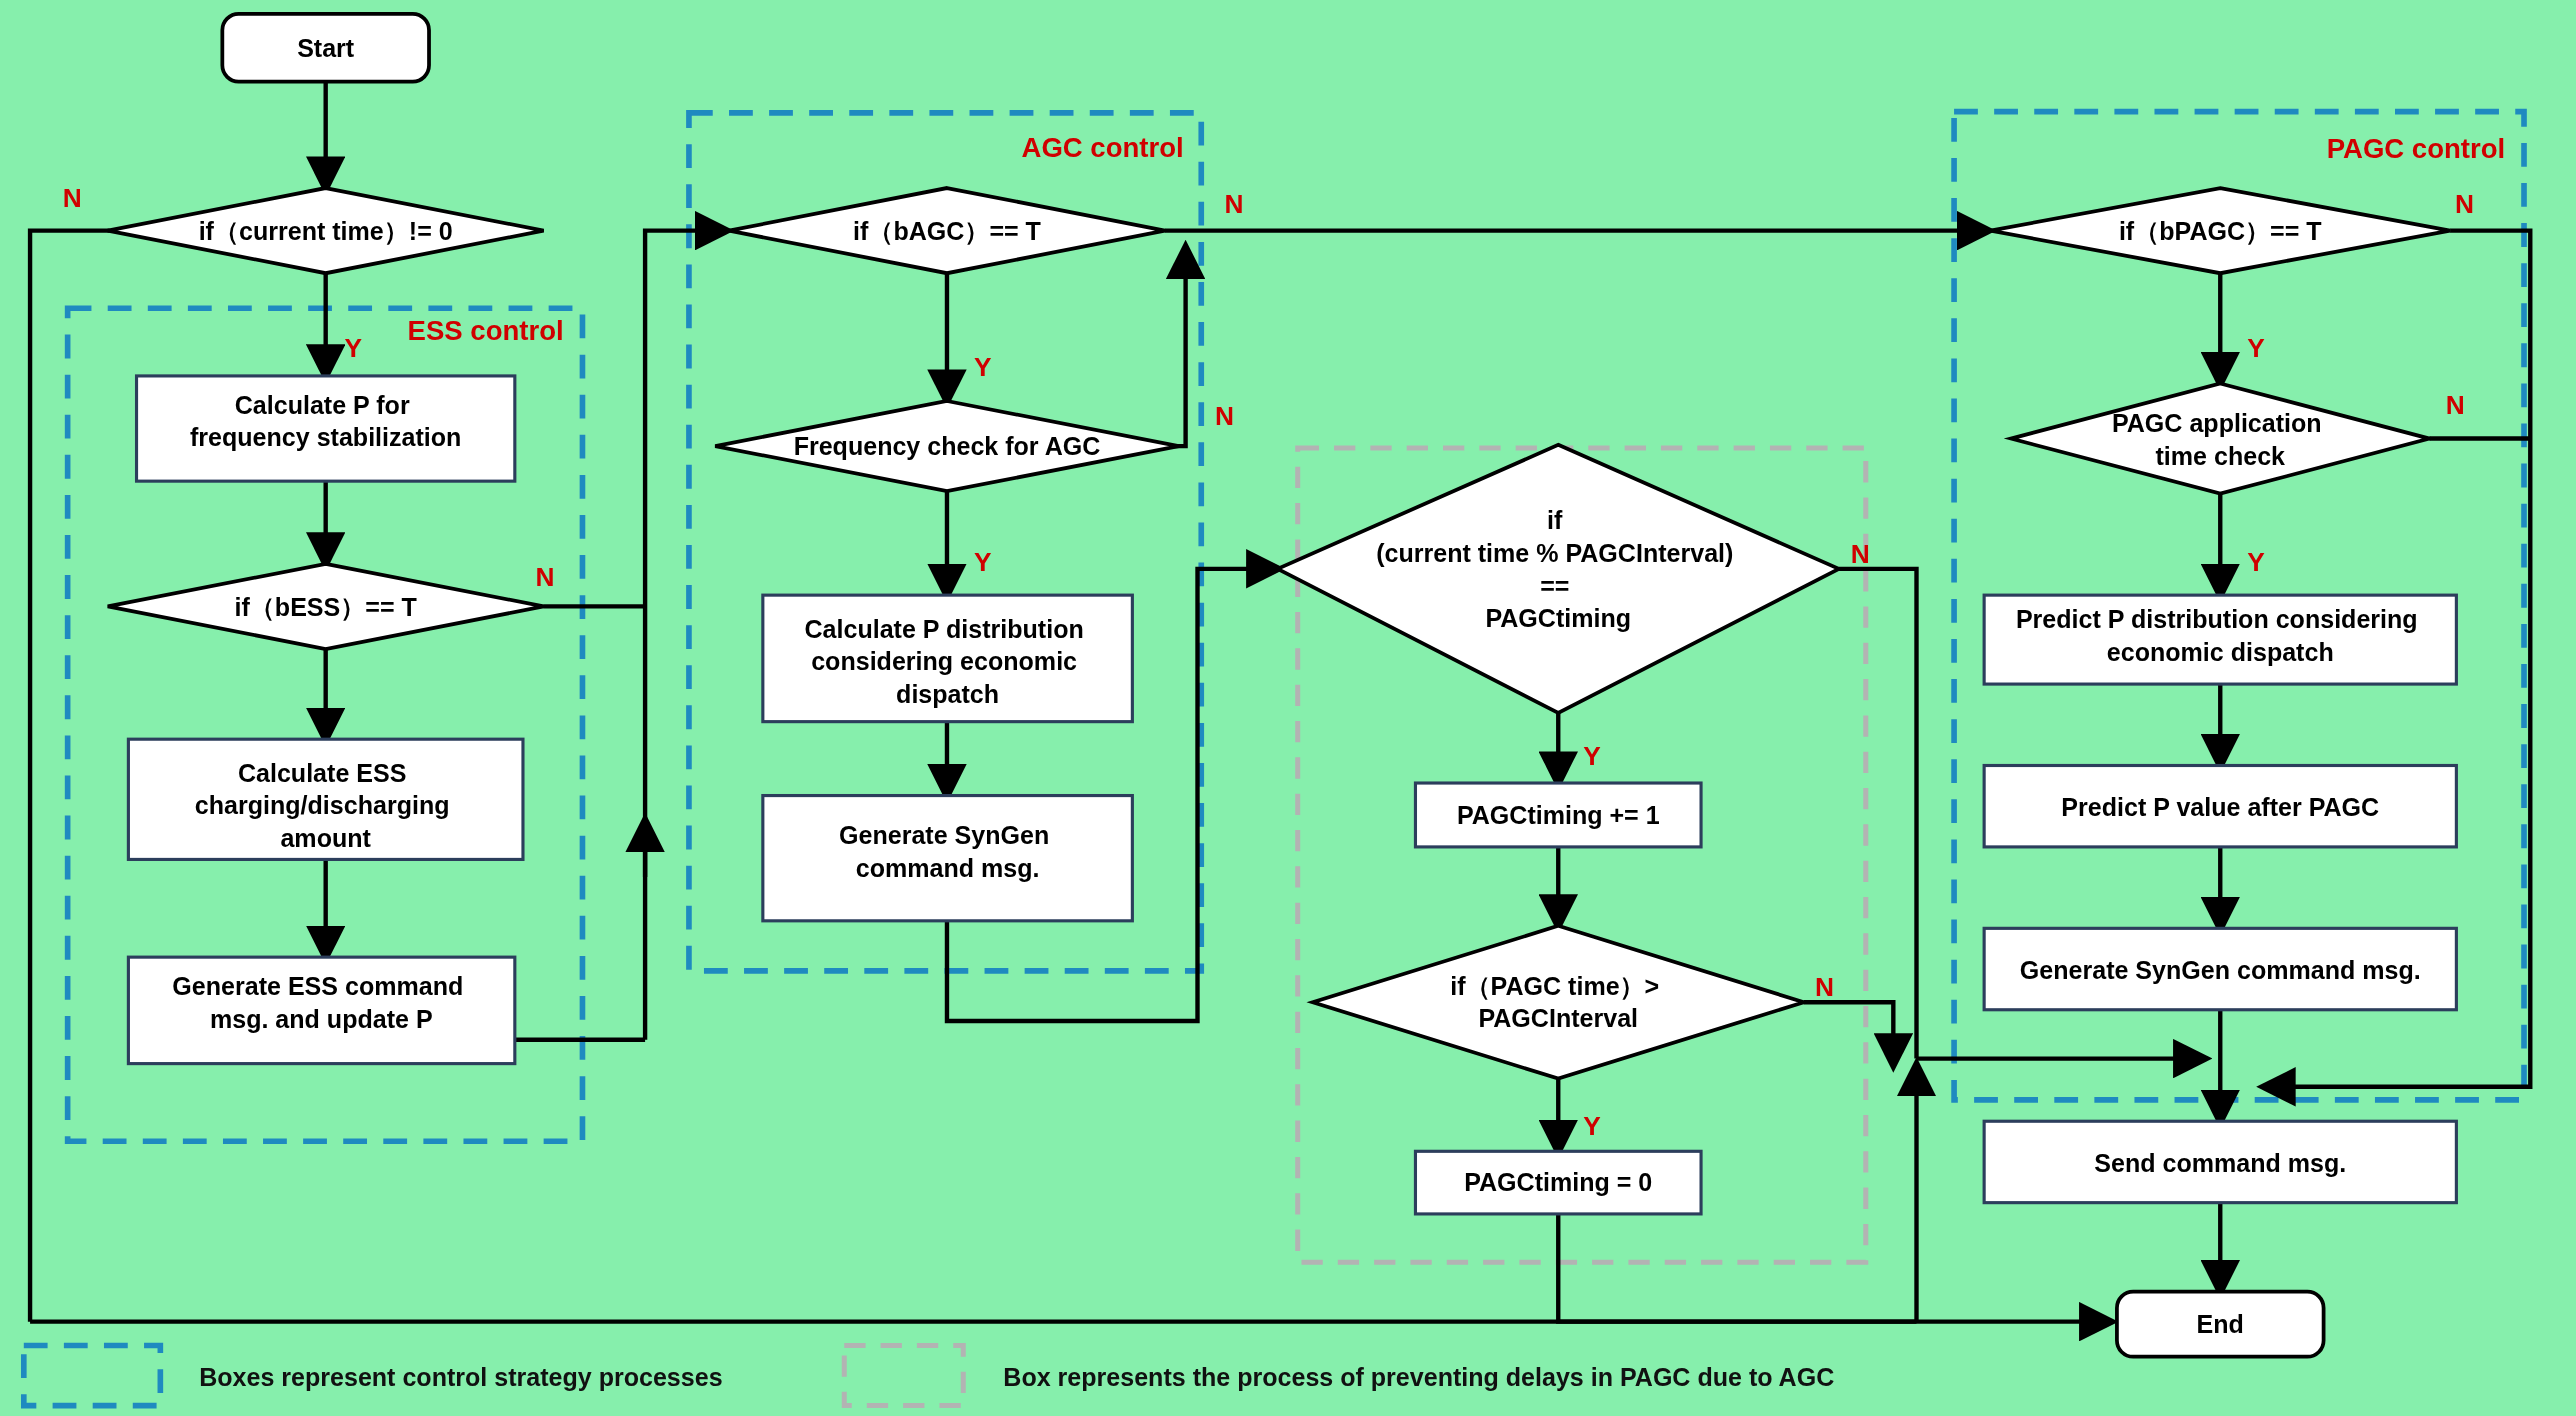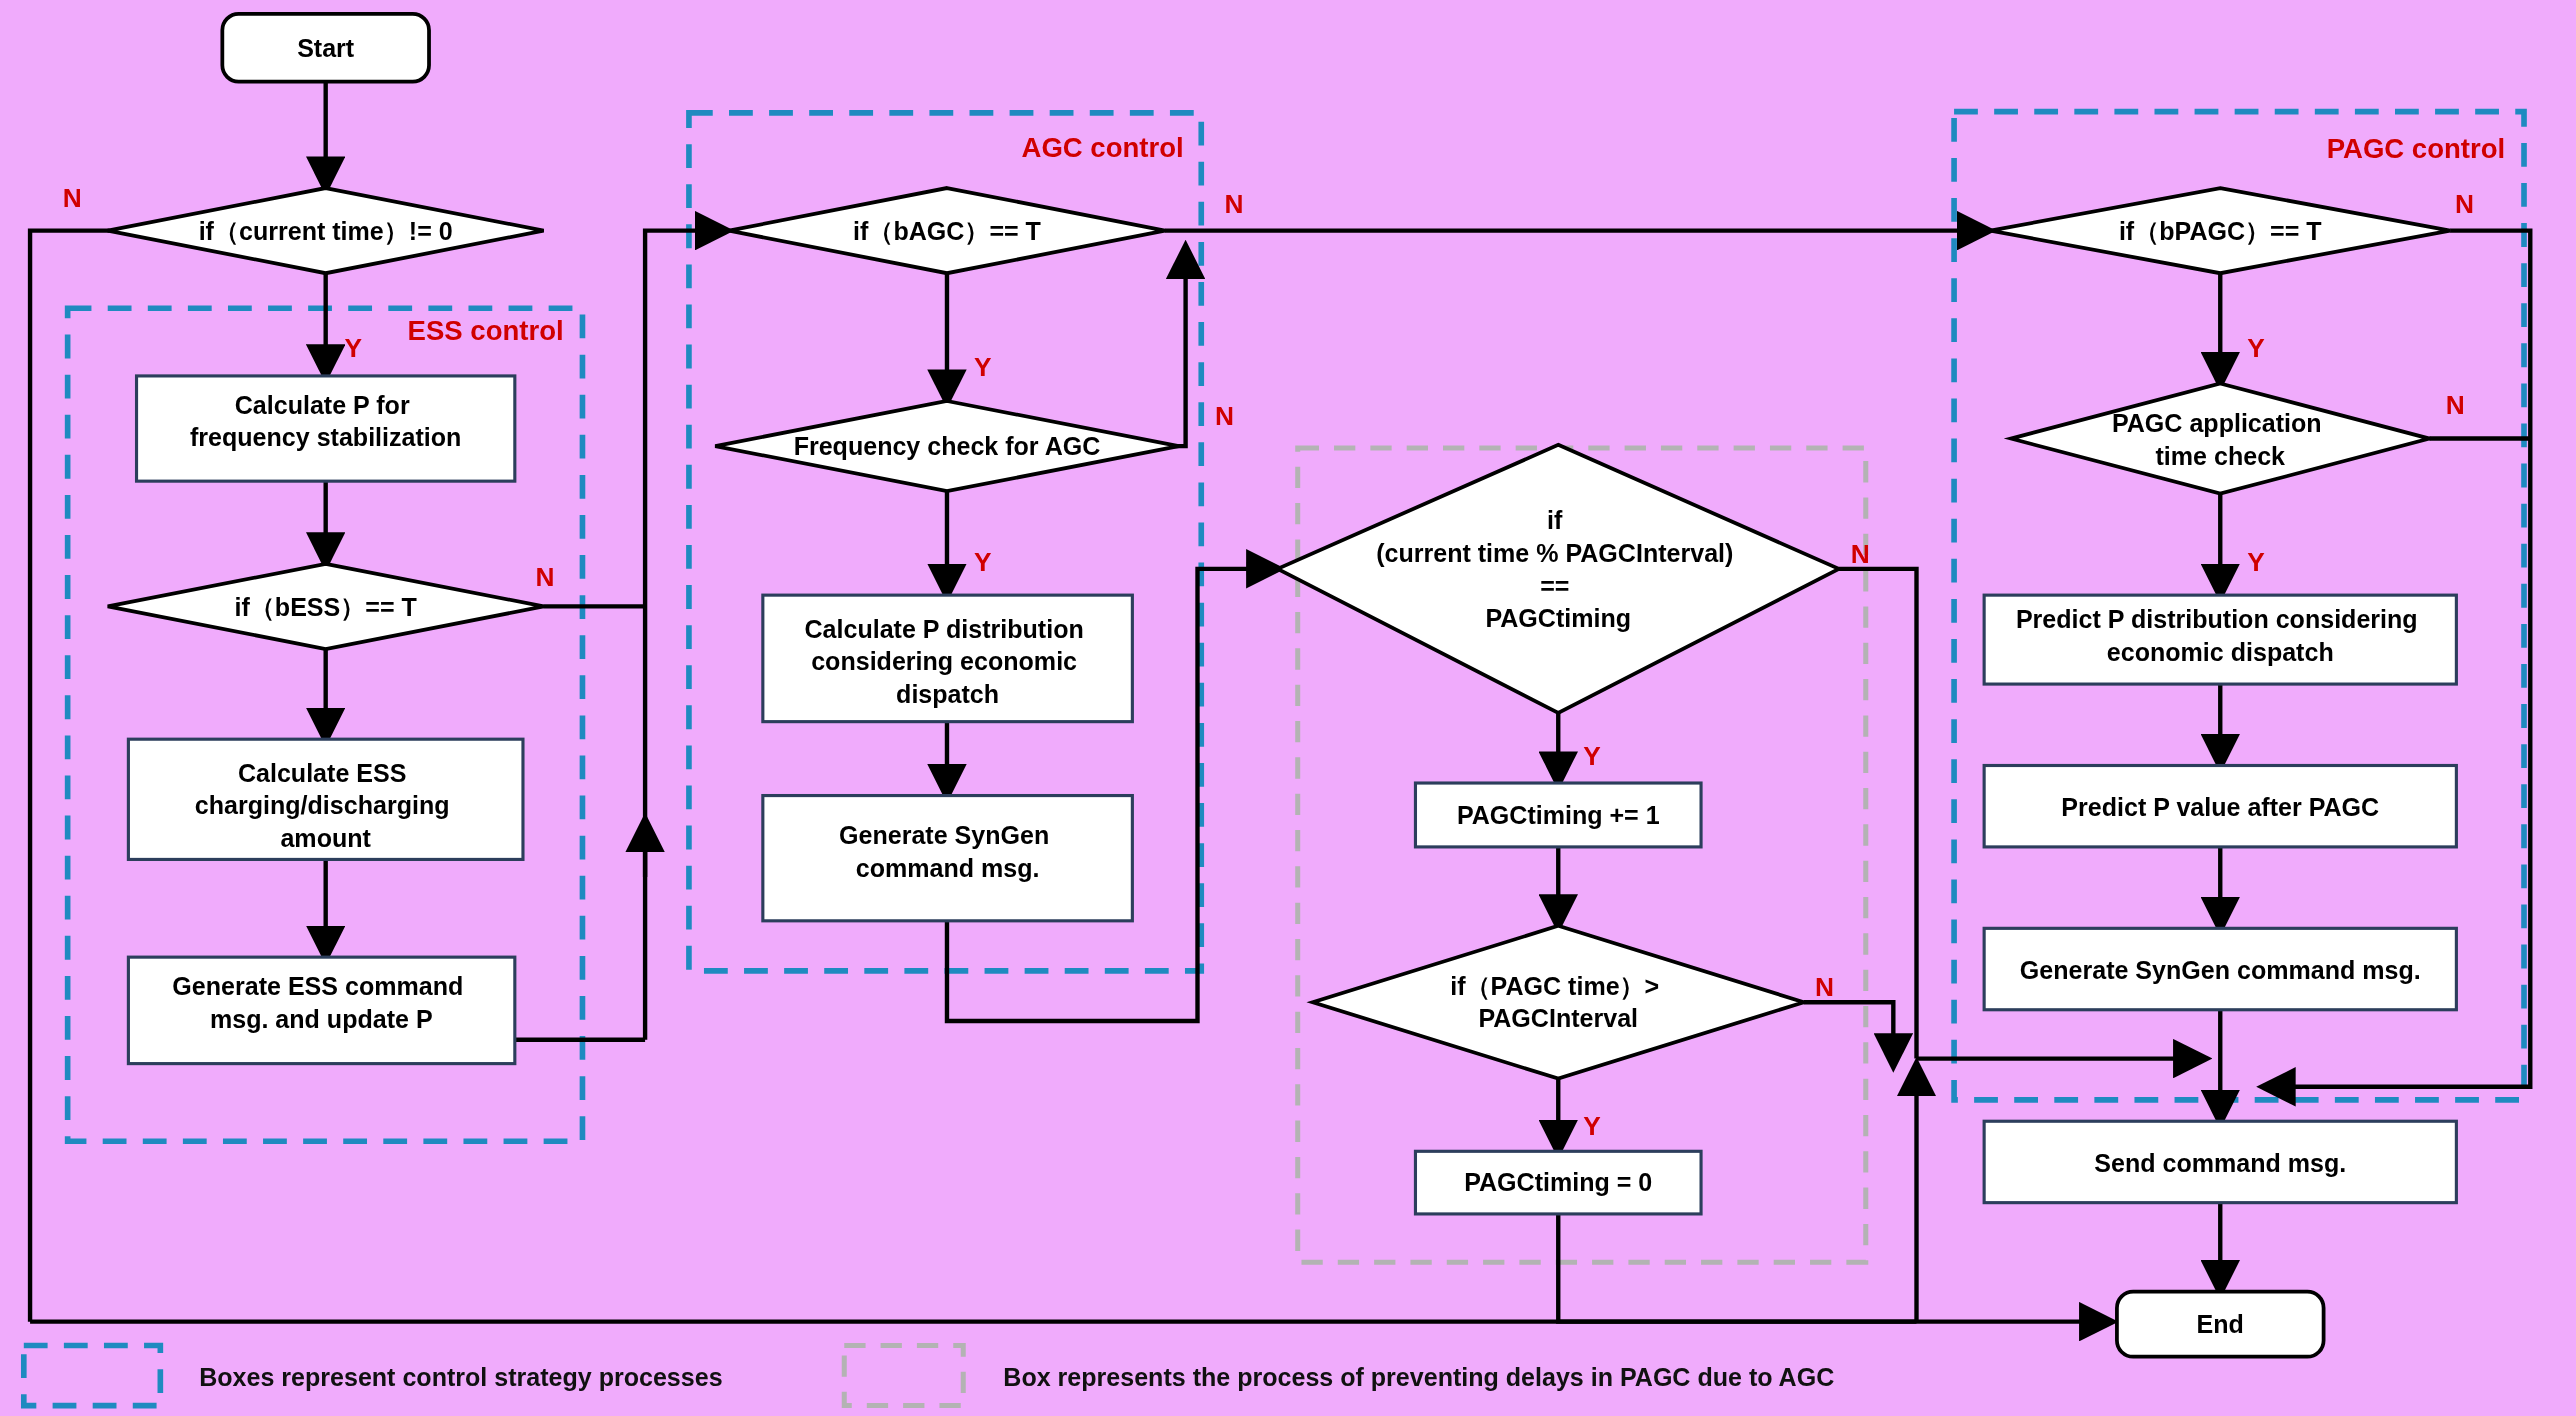--- a/index.html
+++ b/index.html
@@ -1,16 +1,16 @@
 <!DOCTYPE html>
 <html style="font-size:10px"><head>
 <meta charset="utf-8">
 <style>
   html,body{margin:0;padding:0;background:#ffffff;}
-  #stage{position:relative;width:2576px;height:1417px;background:#f0abfc;
+  #stage{position:relative;width:2576px;height:1417px;background:#86efac;
          font-family:"Liberation Sans", sans-serif;}
   svg{position:absolute;left:0;top:0;width:2576px;height:1417px;overflow:visible;}
   .lbl{font-family:"Liberation Sans", sans-serif;font-weight:700;fill:#000;}
   .lbl-proc{font-size:40px;}
   .lbl-dec{font-size:40px;}
   .lbl-term{font-size:40px;}
   .yn{font-family:"Liberation Sans", sans-serif;font-weight:700;font-size:42px;fill:#d00000;}
   .grp{font-family:"Liberation Sans", sans-serif;font-weight:700;font-size:44px;fill:#d00000;}
   .leg{font-family:"Liberation Sans", sans-serif;font-weight:700;font-size:40px;fill:#111;}
   .proc-box{fill:#ffffff;stroke:#2c3e5c;stroke-width:5;}

